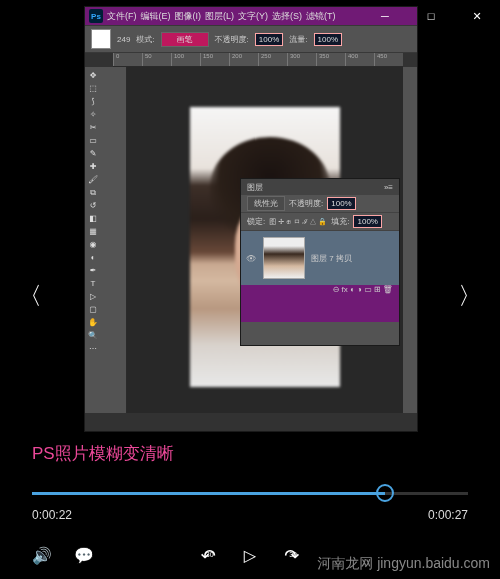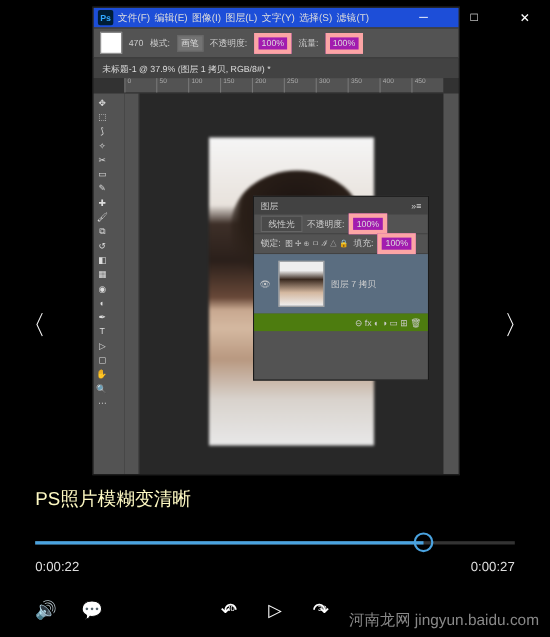--- a/index.html
+++ b/index.html
@@ -1,52 +1,52 @@
 <!DOCTYPE html>
 <html><head>
 <meta charset="utf-8">
 <style>
 *{margin:0;padding:0;box-sizing:border-box;font-family:"Microsoft YaHei",Arial,sans-serif}
 body{width:500px;height:579px;background:#000;overflow:hidden;position:relative}
 .window-controls{position:absolute;top:0;right:0;display:flex;gap:0;z-index:100}
 .win-btn{width:46px;height:32px;display:flex;align-items:center;justify-content:center;color:#fff;font-size:11px}
 .ps-window{position:absolute;top:6px;left:84px;width:334px;height:426px;background:#323232;border:1px solid #1a1a1a;overflow:hidden}
-.ps-menubar{height:18px;background:#1d4ed8;display:flex;align-items:center;padding:0 4px;gap:4px;font-size:9px;color:#ddd}
+.ps-menubar{height:18px;background:#701a75;display:flex;align-items:center;padding:0 4px;gap:4px;font-size:9px;color:#ddd}
 .ps-logo{width:14px;height:14px;background:#001e36;color:#31a8ff;display:flex;align-items:center;justify-content:center;font-size:8px;font-weight:bold;border-radius:2px}
 .ps-optbar{height:28px;background:#535353;display:flex;align-items:center;padding:0 6px;gap:6px;font-size:9px;color:#ccc;border-top:1px solid #383838;border-bottom:1px solid #383838}
 .swatch{width:20px;height:20px;background:#fff;border:1px solid #888}
 .opt-label{font-size:8px}
-.opt-select{background:#737373;color:#ddd;font-size:8px;padding:1px 3px;border:1px solid #666}
-.pct-box{background:#a21caf;color:#ddd;font-size:8px;padding:1px 3px;border:4px solid #fca5a5}
+.opt-select{background:#be185d;color:#ddd;font-size:8px;padding:1px 15px;border:1px solid #666}
+.pct-box{background:#0f172a;color:#ddd;font-size:8px;padding:1px 3px;border:1px solid #fca5a5}
 .ps-tabbar{height:18px;background:#424242;display:flex;align-items:center;padding:0 8px;font-size:8px;color:#ddd}
 .ps-ruler-h{height:14px;background:#535353;border-bottom:1px solid #2a2a2a;margin-left:28px;margin-right:14px;display:flex;font-size:6px;color:#aaa;overflow:hidden}
 .ruler-tick{width:30px;border-left:1px solid #777;padding-left:2px;height:14px;display:flex;align-items:flex-start}
 .ps-body{display:flex;height:calc(100% - 78px)}
 .ps-toolbar{width:28px;background:#535353;display:flex;flex-direction:column;flex-wrap:wrap;align-content:flex-start;padding:2px;gap:0}
 .tool{width:12px;height:13px;display:flex;align-items:center;justify-content:center;color:#ddd;font-size:8px;cursor:pointer}
 .ps-canvas-wrap{flex:1;background:#282828;position:relative;display:flex}
 .ps-ruler-v{width:14px;background:#535353;border-right:1px solid #2a2a2a}
 .ps-canvas{flex:1;display:flex;align-items:flex-start;justify-content:center;padding-top:40px}
 .doc{width:150px;height:280px;background:linear-gradient(180deg,#f5f5f5 0%,#e8e2dc 22%,#3d2f28 28%,#2a1f1a 40%,#684838 52%,#c8a890 56%,#d4b8a0 62%,#b89880 72%,#d8d2cc 85%,#e8e8e8 100%);position:relative;overflow:hidden;filter:blur(1.5px)}
 .face-shape{position:absolute;top:90px;left:45px;width:90px;height:120px;background:radial-gradient(ellipse at 40% 35%,#e8c8b0 0%,#d4a890 50%,transparent 70%);border-radius:40% 40% 50% 50%}
 .hair{position:absolute;top:30px;left:20px;width:120px;height:100px;background:radial-gradient(ellipse at 50% 40%,#1a1210 0%,#2a1f18 60%,transparent 80%);border-radius:50% 50% 30% 30%}
 .ps-right{width:14px;background:#535353}
-.layers-panel{position:absolute;top:178px;left:230px;width:160px;height:168px;background:#535353;border:1px solid #1a1a1a;z-index:50;font-size:8px;color:#ccc}
+.layers-panel{position:absolute;top:178px;left:240px;width:160px;height:168px;background:#535353;border:1px solid #1a1a1a;z-index:50;font-size:8px;color:#ccc}
 .lp-tabs{height:16px;background:#424242;display:flex;align-items:center;padding:0 6px;justify-content:space-between}
 .lp-row{height:18px;display:flex;align-items:center;padding:0 6px;gap:4px;border-bottom:1px solid #424242}
 .lp-dropdown{background:#4a4a4a;padding:1px 6px;border:1px solid #666;font-size:8px}
 .lp-icons{display:flex;gap:3px;font-size:7px}
 .lp-layer{height:54px;display:flex;align-items:center;padding:4px;gap:6px;background:#5a6d80}
 .lp-thumb{width:42px;height:42px;background:linear-gradient(180deg,#eee 20%,#3a2a20 40%,#d4b8a0 70%,#eee 100%);border:1px solid #aaa}
 .lp-eye{width:12px;text-align:center}
-.lp-footer{height:16px;background:#4d7c0f;display:flex;align-items:center;justify-content:flex-end;gap:6px;padding:0 6px;font-size:8px}
+.lp-footer{height:37px;background:#701a75;display:flex;justify-content:flex-end;gap:6px;padding:0 6px;font-size:8px}
 .nav-arrow{position:absolute;top:280px;color:#fff;font-size:24px;cursor:pointer}
 .nav-left{left:18px}
 .nav-right{right:18px}
-.caption{position:absolute;top:442px;left:32px;color:#fef9c3;font-size:17px}
+.caption{position:absolute;top:442px;left:32px;color:#ec4899;font-size:17px}
 .progress{position:absolute;top:492px;left:32px;right:32px;height:3px;background:#333}
 .progress-fill{height:100%;width:81%;background:#4aa3e0;position:relative}
 .progress-thumb{position:absolute;right:-9px;top:-8px;width:18px;height:18px;border:2px solid #4aa3e0;border-radius:50%;background:transparent}
 .times{position:absolute;top:508px;left:32px;right:32px;display:flex;justify-content:space-between;color:#ddd;font-size:12px}
 .controls{position:absolute;bottom:14px;left:0;right:0;display:flex;align-items:center;color:#fff}
 .ctrl-left{display:flex;gap:22px;padding-left:32px}
 .ctrl-center{position:absolute;left:50%;transform:translateX(-50%);display:flex;gap:28px;align-items:center}
 .ctrl-btn{font-size:16px;cursor:pointer;display:flex;align-items:center;justify-content:center}
 .skip{position:relative;font-size:18px}
 .skip-num{position:absolute;font-size:7px;top:6px;left:5px}
@@ -67,29 +67,28 @@
     <span>文件(F)</span>
     <span>编辑(E)</span>
     <span>图像(I)</span>
     <span>图层(L)</span>
     <span>文字(Y)</span>
     <span>选择(S)</span>
     <span>滤镜(T)</span>
   </div>
   <div class="ps-optbar">
     <div class="swatch"></div>
-    <span class="opt-label">470</span>
+    <span class="opt-label">249</span>
     <span class="opt-label">模式:</span>
     <span class="opt-select">画笔</span>
     <span class="opt-label">不透明度:</span>
     <span class="pct-box">100%</span>
     <span class="opt-label">流量:</span>
     <span class="pct-box">100%</span>
   </div>
-  <div class="ps-tabbar">未标题-1 @ 37.9% (图层 1 拷贝, RGB/8#) *</div>
   <div class="ps-ruler-h">
     <div class="ruler-tick">0</div>
       <div class="ruler-tick">50</div>
       <div class="ruler-tick">100</div>
       <div class="ruler-tick">150</div>
       <div class="ruler-tick">200</div>
       <div class="ruler-tick">250</div>
       <div class="ruler-tick">300</div>
       <div class="ruler-tick">350</div>
       <div class="ruler-tick">400</div>

